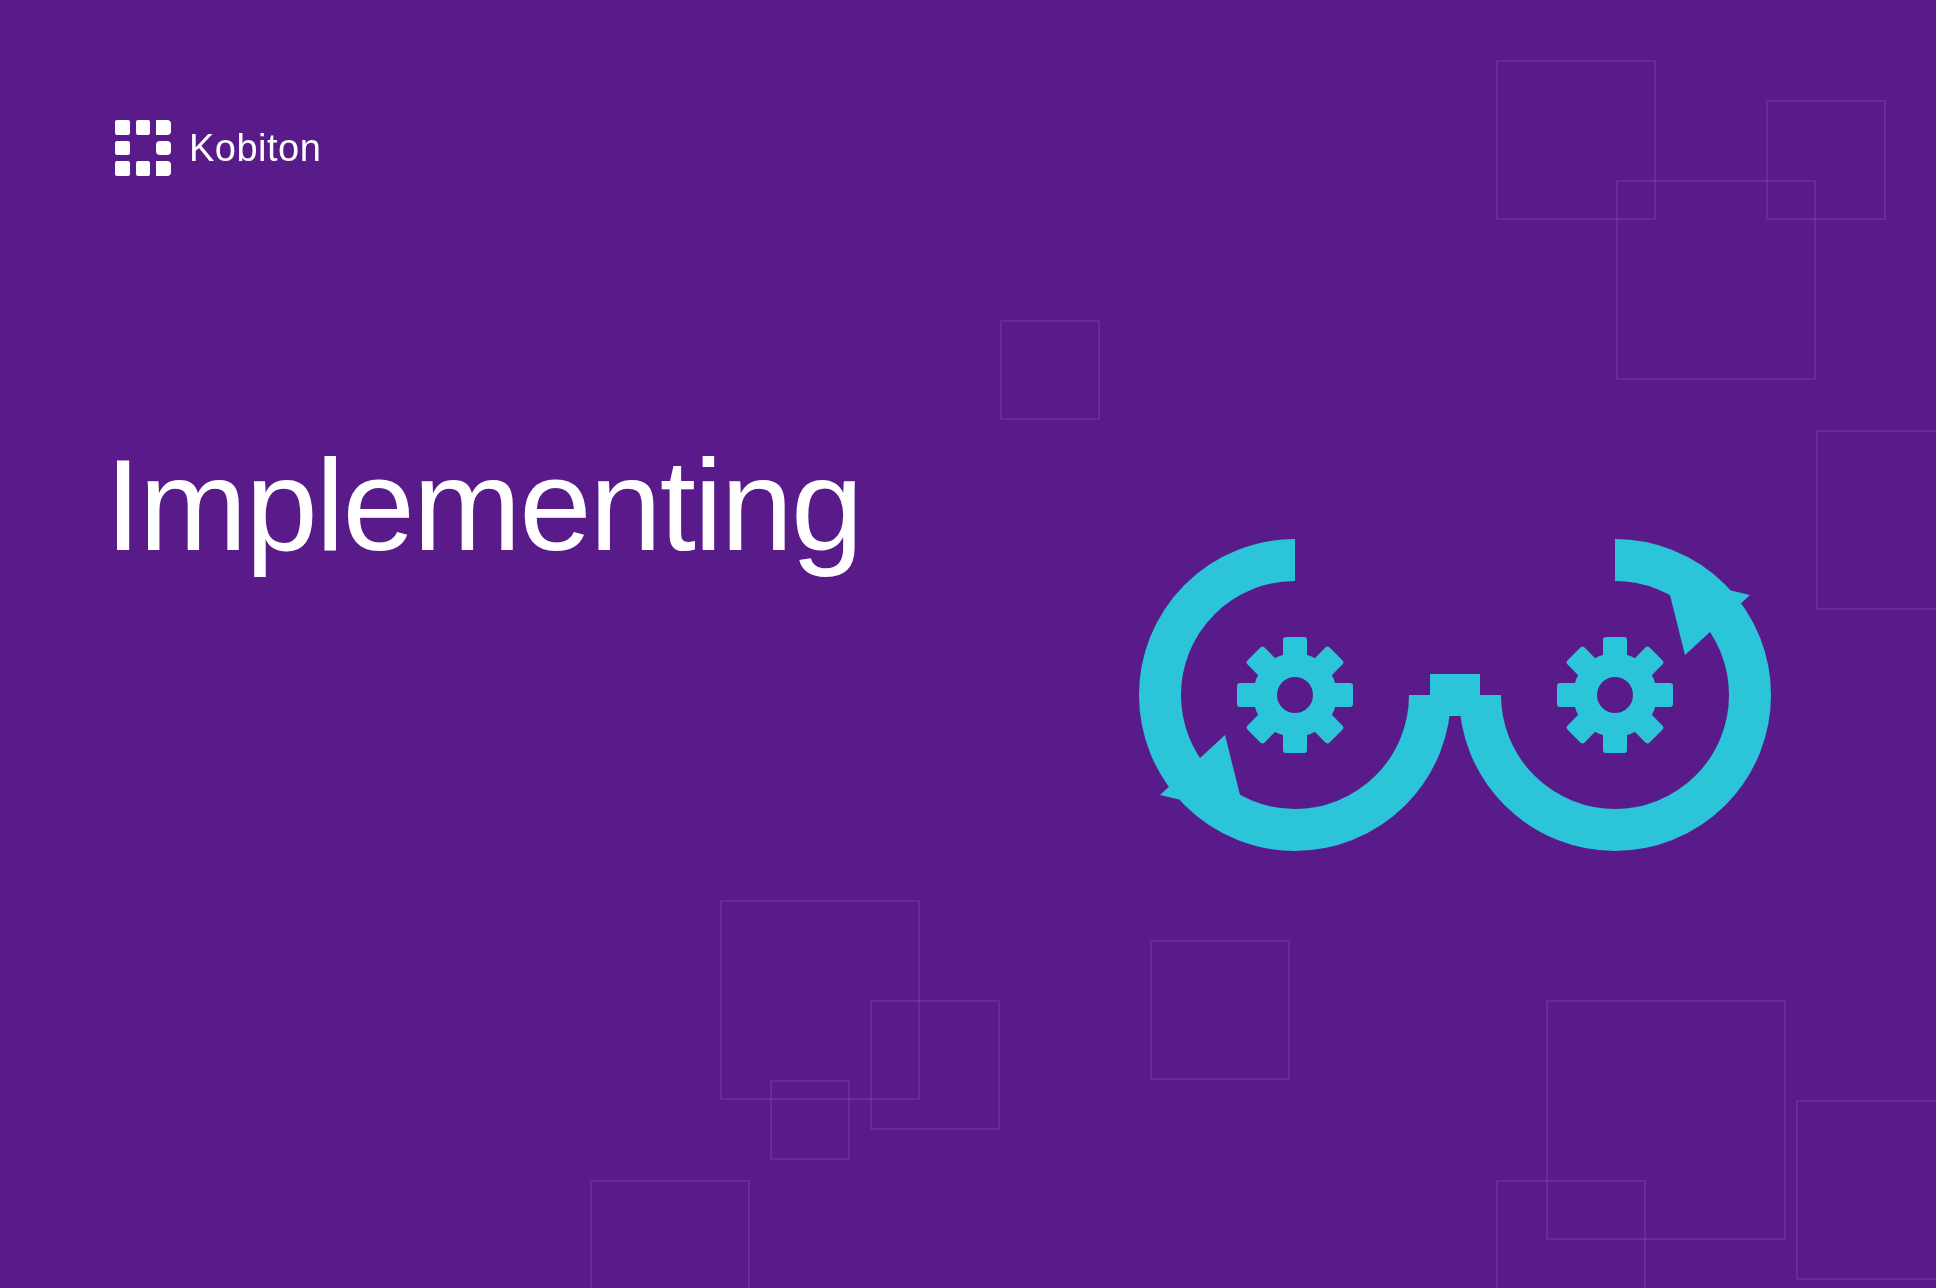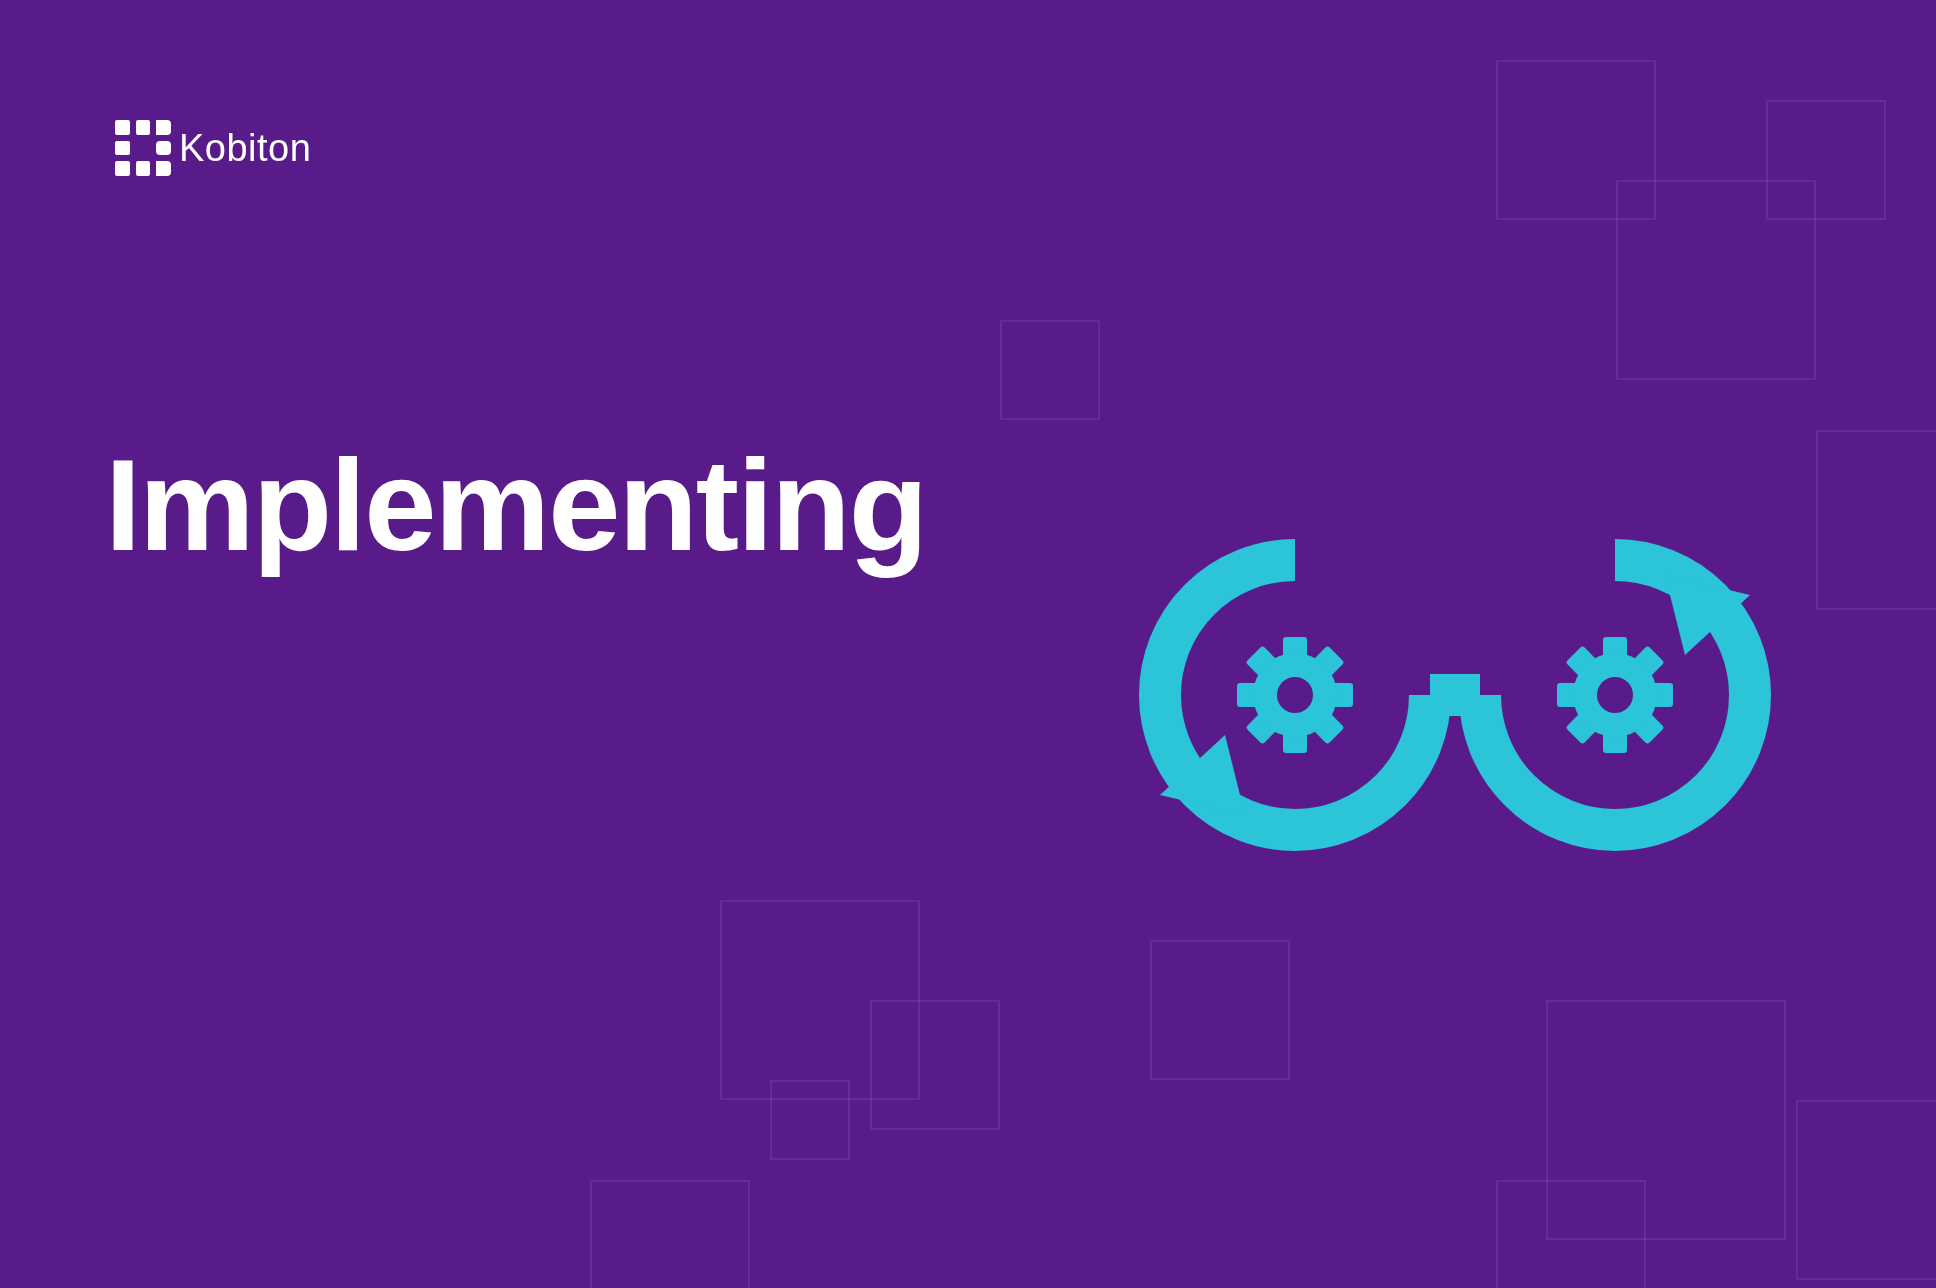--- a/index.html
+++ b/index.html
@@ -19,21 +19,21 @@
   .sq {
     position: absolute;
     border: 2px solid rgba(255,255,255,0.08);
   }
   .logo-area {
     position: absolute;
     top: 120px;
     left: 115px;
     display: flex;
     align-items: center;
-    gap: 8px;
+    gap: 18px;
   }
   .logo-icon {
     width: 56px;
     height: 56px;
     display: grid;
     grid-template-columns: repeat(3, 1fr);
     grid-template-rows: repeat(3, 1fr);
     gap: 6px;
   }
   .logo-dot {
@@ -45,21 +45,21 @@
     font-size: 38px;
     font-weight: 400;
     letter-spacing: 0.5px;
   }
   .headline {
     position: absolute;
     top: 435px;
     left: 105px;
     color: #fff;
     font-size: 130px;
-    font-weight: 700;
+    font-weight: 400;
     line-height: 1.08;
     letter-spacing: -2px;
     text-align: right;
   }
   .cicd-graphic {
     position: absolute;
     top: 505px;
     left: 1130px;
     width: 650px;
     height: 380px;

